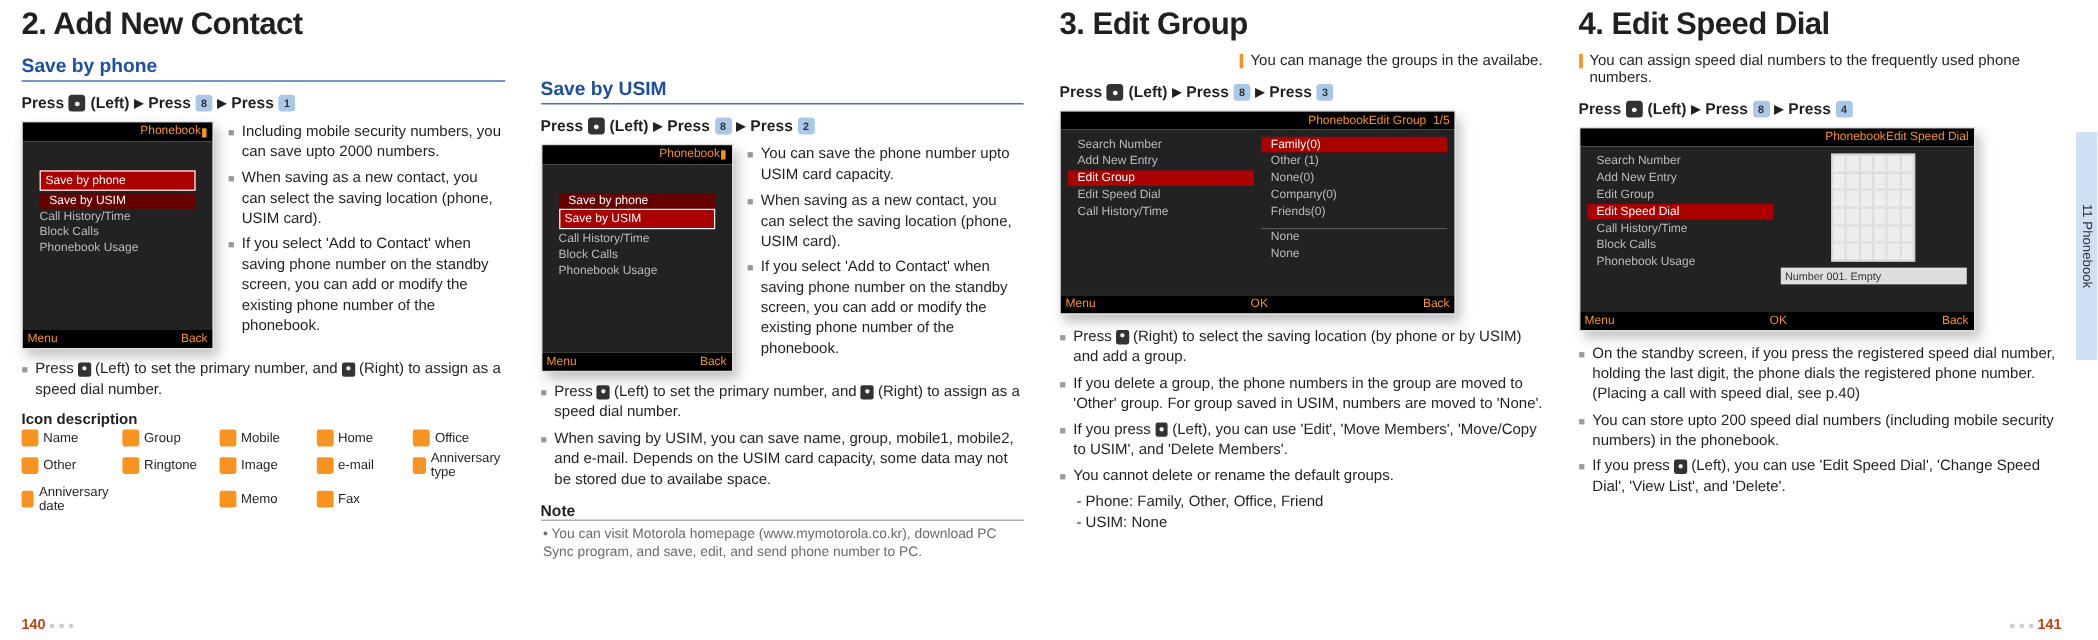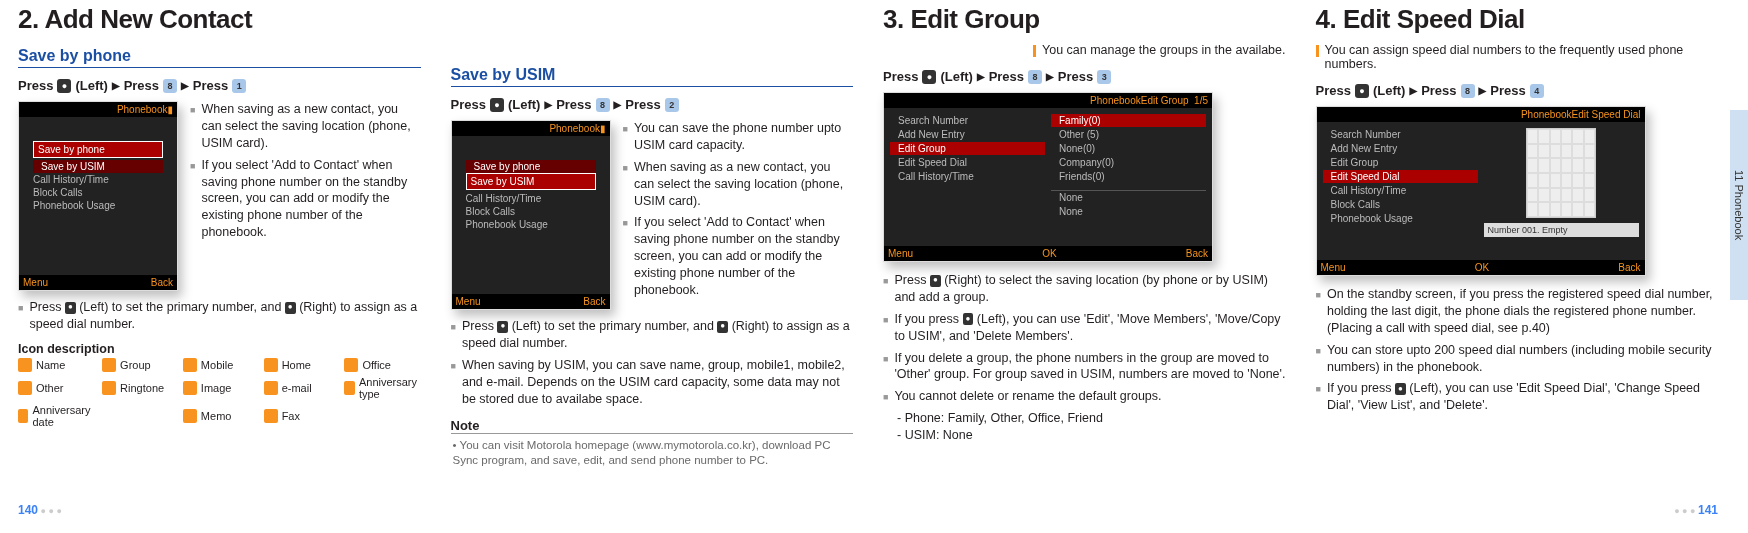--- a/index.html
+++ b/index.html
@@ -48,21 +48,21 @@
   .bul::before{content:"■"; color:#999; font-size:9px; margin-top:3px;}
   .bullets-right .bul { font-size:12.5px;}
   .smallkey { display:inline-flex; align-items:center; justify-content:center; background:#333; color:#fff; font-size:8px; border-radius:2px; padding:0 3px; height:12px; vertical-align:middle;}
   .note-label{ font-weight:bold; font-size:13px; border-bottom:1px solid #999; margin-top:6px;}
   .note-body{ color:#6a6a6a; font-size:11.5px; line-height:1.3; padding:4px 2px 0 2px;}
   .note-body::before{content:"• ";}
   .icon-desc-title{ font-weight:bold; font-size:12.5px; margin:4px 0 2px 0;}
   .icon-grid{ display:grid; grid-template-columns: repeat(5, 1fr); gap:4px 8px; font-size:11px;}
   .icon-grid .cell{ display:flex; align-items:center; gap:4px;}
   .icon-grid .ico{ width:14px; height:14px; background:#f7931e; border-radius:2px; display:inline-block;}
-  .footer-pageno{ position:absolute; bottom:16px; font-size:12px; font-weight:bold; color:#3b82f6;}
+  .footer-pageno{ position:absolute; bottom:6px; font-size:12px; font-weight:bold; color:#c2410c;}
   .footer-left{ left:18px;}
   .footer-right{ right:30px;}
   .dots::after{content:" ● ● ●"; color:#ccc; font-size:9px; font-weight:normal;}
   .dots-rev::before{content:"● ● ● "; color:#ccc; font-size:9px; font-weight:normal;}
   .side-tab{
     position:absolute; right:0; top:110px; width:18px; height:190px;
     background:#cfe0f2; writing-mode:vertical-rl; text-orientation:mixed;
     font-size:11px; color:#333; display:flex; align-items:center; justify-content:center;
   }
   .sub-indent{ margin-left:14px; font-size:12.5px; line-height:1.35;}
@@ -107,20 +107,23 @@
           <div class="menu-item">Block Calls</div>
           <div class="menu-item">Phonebook Usage</div>
         </div>
         <div class="soft">
             <span>Menu</span>
             <span>Back</span>
           </div>
       </div>
       <div class="bullets-right">
         <div class="bul">
+            <span>Including mobile security numbers, you can save upto 2000 numbers.</span>
+          </div>
+        <div class="bul">
             <span>When saving as a new contact, you can select the saving location (phone, USIM card).</span>
           </div>
         <div class="bul">
             <span>If you select 'Add to Contact' when saving phone number on the standby screen, you can add or modify the existing phone number of the phonebook.</span>
           </div>
       </div>
     </div>
     <div class="bul">
       <span><span>Press </span><span class="smallkey">●</span><span> (Left) to set the primary number, and </span><span class="smallkey">●</span><span> (Right) to assign as a speed dial number.</span></span>
     </div>
@@ -264,44 +267,44 @@
       <div class="body">
         <div class="listcol">
           <div class="menu-item">Search Number</div>
           <div class="menu-item">Add New Entry</div>
           <div class="menu-item hl">Edit Group</div>
           <div class="menu-item">Edit Speed Dial</div>
           <div class="menu-item">Call History/Time</div>
         </div>
         <div class="listcol">
           <div class="menu-item hl">Family(0)</div>
-          <div class="menu-item">Other (5)</div>
+          <div class="menu-item">Other (1)</div>
           <div class="menu-item">None(0)</div>
           <div class="menu-item">Company(0)</div>
           <div class="menu-item">Friends(0)</div>
           <div class="menu-item" style="margin-top:6px;border-top:1px solid #555;">None</div>
           <div class="menu-item">None</div>
         </div>
       </div>
       <div class="soft">
           <span>Menu</span>
           <span>OK</span>
           <span>Back</span>
         </div>
     </div>
 
     <div style="height:10px"></div>
     <div class="bul">
         <span><span>Press </span><span class="smallkey">●</span><span> (Right) to select the saving location (by phone or by USIM) and add a group.</span></span>
       </div>
     <div class="bul">
+        <span>If you delete a group, the phone numbers in the group are moved to 'Other' group. For group saved in USIM, numbers are moved to 'None'.</span>
+      </div>
+    <div class="bul">
         <span><span>If you press </span><span class="smallkey">●</span><span> (Left), you can use 'Edit', 'Move Members', 'Move/Copy to USIM', and 'Delete Members'.</span></span>
-      </div>
-    <div class="bul">
-        <span>If you delete a group, the phone numbers in the group are moved to 'Other' group. For group saved in USIM, numbers are moved to 'None'.</span>
       </div>
     <div class="bul">
         <span>You cannot delete or rename the default groups.</span>
       </div>
     <div class="sub-indent">- Phone: Family, Other, Office, Friend</div>
     <div class="sub-indent">- USIM: None</div>
   </div>
 
   <div class="col">
     <h1>4. Edit Speed Dial</h1>

